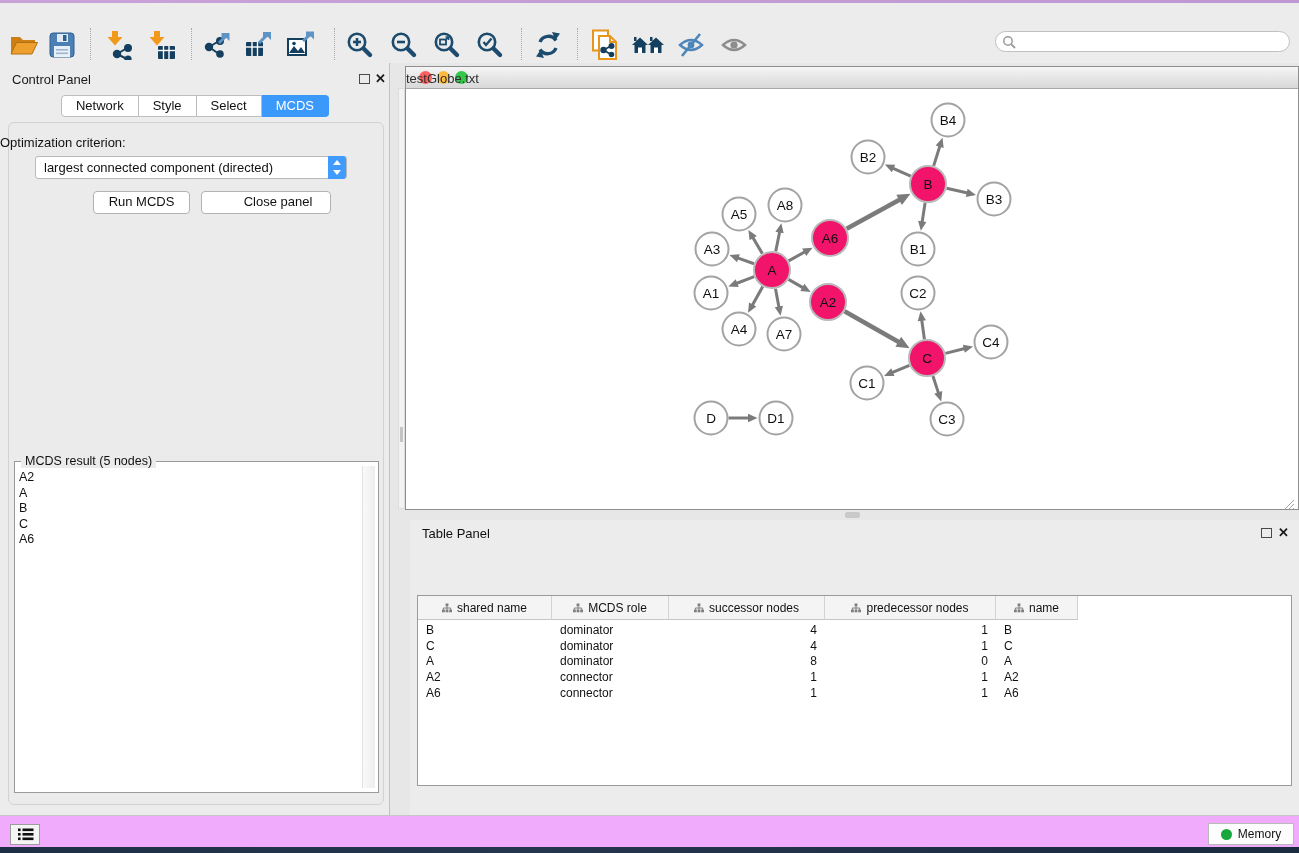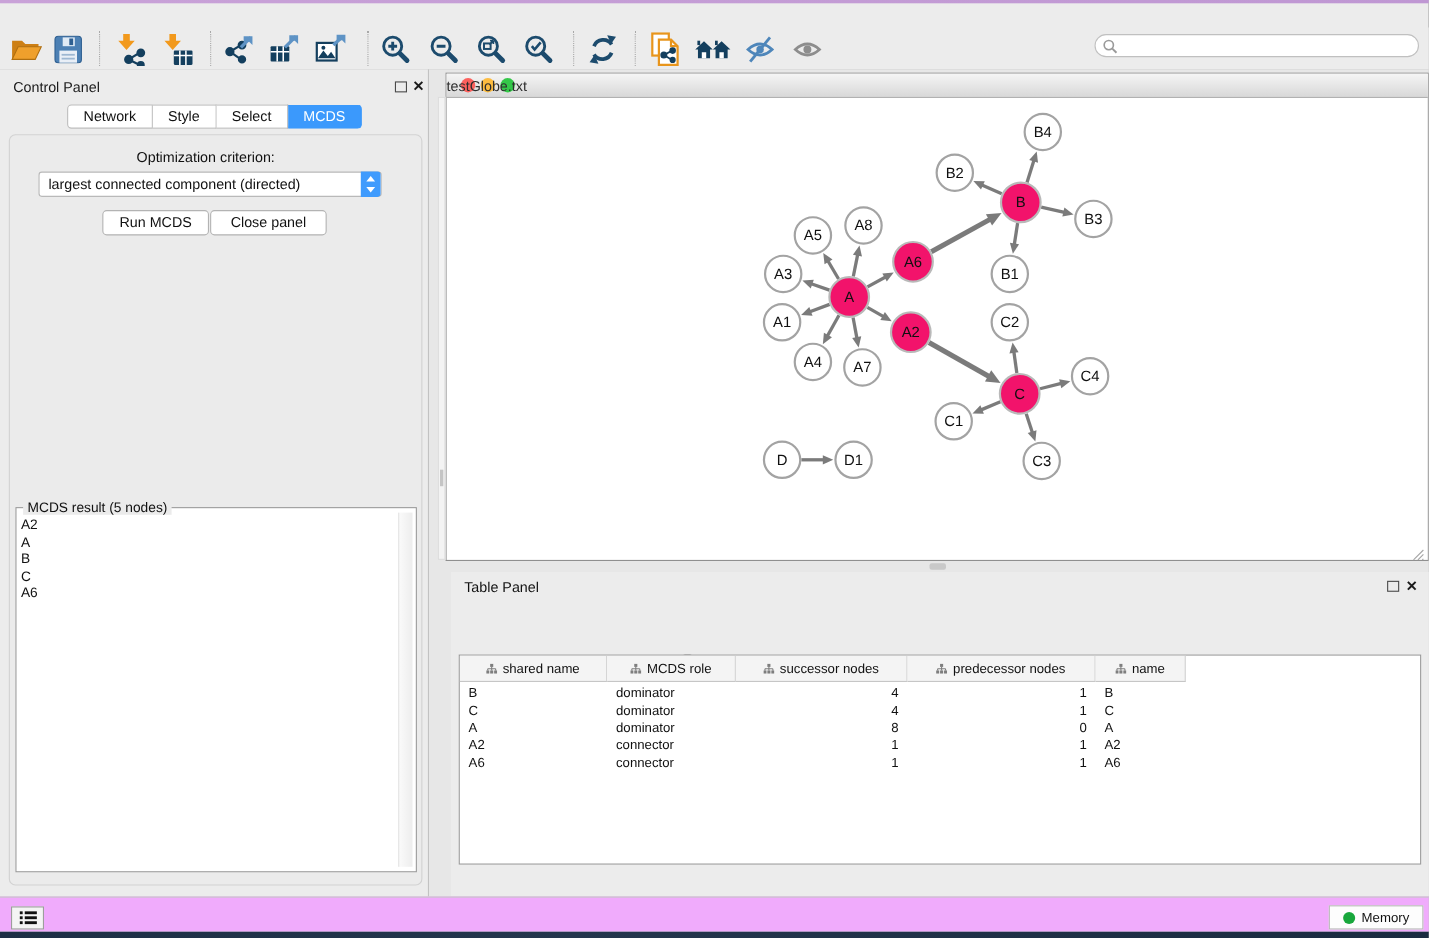--- a/index.html
+++ b/index.html
@@ -20,21 +20,21 @@
   #control-panel{left:0;top:63px;width:390px;height:752px;background:#ececec;border-right:1px solid #c2c2c2;box-sizing:border-box;}
   #cp-title{left:12px;top:9px;font-size:13px;color:#1a1a1a;}
   .mini-float{position:absolute;width:9px;height:8px;border:1.5px solid #4a4a4a;}
   .mini-close{position:absolute;font-size:13px;font-weight:900;color:#1a1a1a;line-height:10px;}
   #cp-tabs{left:0;top:32px;width:390px;height:22px;display:flex;justify-content:center;align-items:flex-end;}
   .cp-tab{height:20px;line-height:20px;padding:0 14px;font-size:13px;background:#fff;border:1px solid #bdbdbd;border-left:none;cursor:default;margin-top:45px;}
   .cp-tab:first-child{border-left:1px solid #bdbdbd;border-radius:4px 0 0 4px;}
   .cp-tab:last-child{border-radius:0 4px 4px 0;}
   .cp-tab.active{background:#3b99fc;border-color:#3b99fc;color:#fff;}
   #cp-inner{left:8px;top:59px;width:374px;height:681px;background:#ebebeb;border:1px solid #d2d2d2;border-radius:6px;}
-  #opt-label{left:0;top:72px;width:374px;text-align:center;font-size:13px;}
+  #opt-label{left:0;top:72px;width:374px;font-size:13px;}
   #criterion{left:35px;top:93px;width:312px;height:23px;background:#fff;border:1px solid #b9b9b9;border-radius:3px;box-sizing:border-box;font-size:13px;line-height:21px;padding-left:8px;cursor:default;}
   #crit-stepper{position:absolute;right:0;top:-1px;width:18px;height:23px;background:#3f9bfd;border-radius:0 3px 3px 0;}
   #crit-stepper:before,#crit-stepper:after{content:"";position:absolute;left:5px;border-left:4px solid transparent;border-right:4px solid transparent;}
   #crit-stepper:before{top:4px;border-bottom:5px solid #fff;}
   #crit-stepper:after{bottom:4px;border-top:5px solid #fff;}
   .cp-btn{position:absolute;top:128px;height:21px;background:#fff;border:1px solid #b3b3b3;border-radius:4px;font-size:13px;line-height:19px;text-align:center;cursor:default;}
   #mcds-box{left:14px;top:398px;width:363px;height:330px;border:1px solid #9a9a9a;background:#fff;}
   #mcds-legend{position:absolute;left:6px;top:-8px;background:#ebebeb;padding:0 4px;font-size:12.5px;}
   #mcds-list{position:absolute;left:4px;top:8px;font-size:12.5px;line-height:15.5px;}
   #mcds-scroll{position:absolute;right:3px;top:4px;width:12px;height:322px;background:linear-gradient(90deg,#fafafa,#ededed);border-left:1px solid #e2e2e2;}
@@ -259,21 +259,21 @@
         <div class="cp-tab">Select</div>
         <div class="cp-tab active">MCDS</div>
       </div>
     <div class="abs" id="cp-inner"></div>
     <div class="abs" id="opt-label">Optimization criterion:</div>
     <div class="abs" id="criterion">
       <span>largest connected component (directed)</span>
       <span id="crit-stepper"></span>
     </div>
     <div class="cp-btn" style="left:93px;width:95px;">Run MCDS</div>
-    <div class="cp-btn" style="left:191px;width:104px;">Close panel</div>
+    <div class="cp-btn" style="left:201px;width:104px;padding-left:24px;">Close panel</div>
     <div class="abs" id="mcds-box">
       <span id="mcds-legend">MCDS result (5 nodes)</span>
       <div id="mcds-list">
           <div>A2</div>
           <div>A</div>
           <div>B</div>
           <div>C</div>
           <div>A6</div>
         </div>
       <div id="mcds-scroll"></div>

